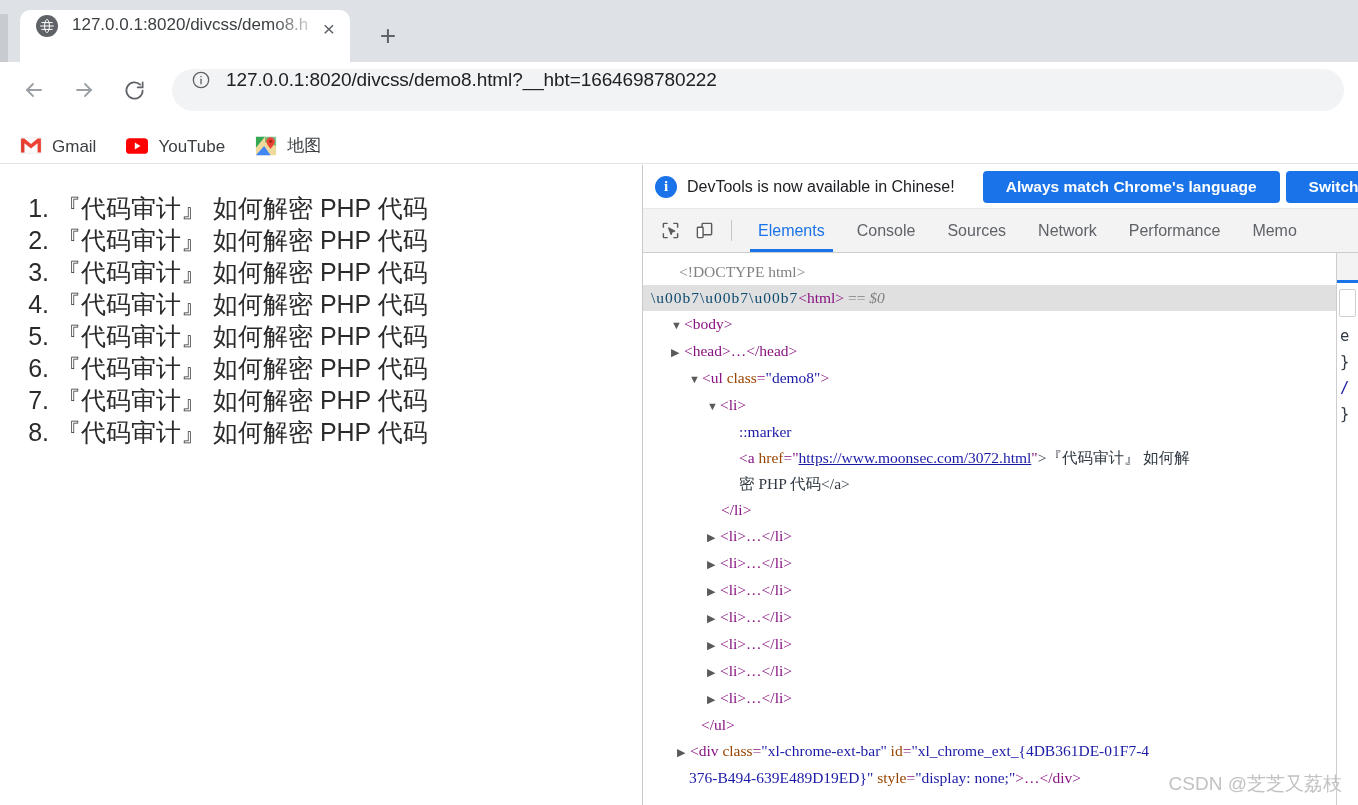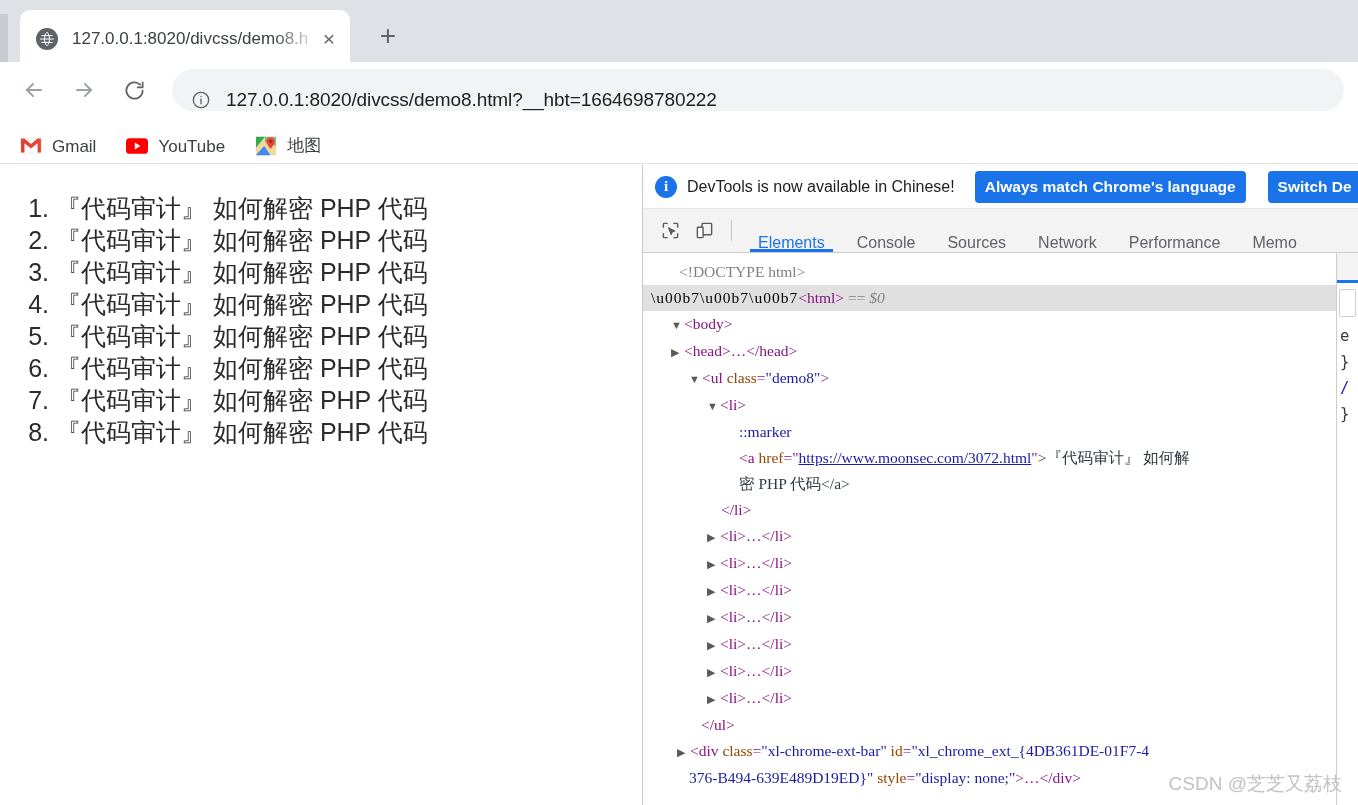--- a/index.html
+++ b/index.html
@@ -23,21 +23,21 @@
     display: flex;
     align-items: flex-end;
     padding-left: 8px;
   }
   .tab {
     width: 330px;
     height: 52px;
     background: #ffffff;
     border-radius: 10px 10px 0 0;
     display: flex;
-    align-items: center;
+    align-items: flex-start;
     padding: 5px 8px 0 16px;
     position: relative;
     margin-left: 12px;
   }
   .tab-favicon {
     width: 22px; height: 22px;
     border-radius: 50%;
     background: #5f6368;
     position: relative;
     flex: 0 0 auto;
@@ -96,21 +96,21 @@
     cursor: pointer;
     margin-right: 10px;
   }
   .navbtn.reload { color: #5f6368; }
   .omnibox {
     flex: 1 1 auto;
     height: 42px;
     background: #f1f3f4;
     border-radius: 21px;
     display: flex;
-    align-items: flex-end;
+    align-items: flex-start;
     padding: 0 18px;
     margin-left: 8px;
     cursor: text;
   }
   .omnibox-info {
     width: 22px; height: 22px;
     flex: 0 0 auto;
     color: #5f6368;
     display:flex; align-items:center; justify-content:center;
     margin-right: 14px;
@@ -206,32 +206,32 @@
     color: #fff;
     font-size: 15px;
     font-weight: bold;
     display: flex; align-items: center; justify-content: center;
     flex: 0 0 auto;
     font-family: "Liberation Serif", serif;
   }
   .dt-banner-text {
     font-size: 16px;
     color: #202124;
-    margin: 0 20px 0 10px;
+    margin: 0 28px 0 10px;
     flex: 0 0 auto;
   }
   .dt-banner-btn {
     background: #1a73e8;
     color: #ffffff;
     font-size: 15.5px;
     font-weight: bold;
     border: none;
     border-radius: 4px;
-    padding: 7px 10px;
-    margin-right: 22px;
+    padding: 7px 23px;
+    margin-right: 6px;
     white-space: nowrap;
     cursor: pointer;
     flex: 0 0 auto;
     font-family: "Liberation Sans", sans-serif;
   }
 
   .dt-tabbar {
     height: 44px;
     flex: 0 0 44px;
     background: #f3f3f3;
@@ -250,21 +250,21 @@
   }
   .dt-tool-icon:first-child { margin-left: 10px; }
   .dt-sep {
     width: 1px;
     background: #c6c6c6;
     margin: 11px 10px;
     flex: 0 0 auto;
   }
   .dt-tab {
     display: flex;
-    align-items: flex-end;
+    align-items: center;
     padding: 0 16px;
     font-size: 16px;
     color: #5f6368;
     cursor: pointer;
     position: relative;
     flex: 0 0 auto;
   }
   .dt-tab.active { color: #1a73e8; }
   .dt-tab.active::after {
     content: "";
@@ -307,21 +307,21 @@
   .dollar { color: #808080; font-style: italic; }
   .eq { color: #808080; }
   .link-val { color: #1a1aa6; text-decoration: underline; }
   .arrow {
     display: inline-block;
     width: 13px;
     color: #5a5a5a;
     font-size: 11px;
     text-align: left;
   }
-  .dots { color: #000000; letter-spacing: 1px; }
+  .dots { color: #0c4a6e; letter-spacing: 1px; }
 
   
   .styles-sliver {
     flex: 0 0 22px;
     border-left: 1px solid #cdcdcd;
     background: #ffffff;
     overflow: hidden;
     position: relative;
     font-family: "DejaVu Sans Mono", monospace;
     font-size: 15.5px;

